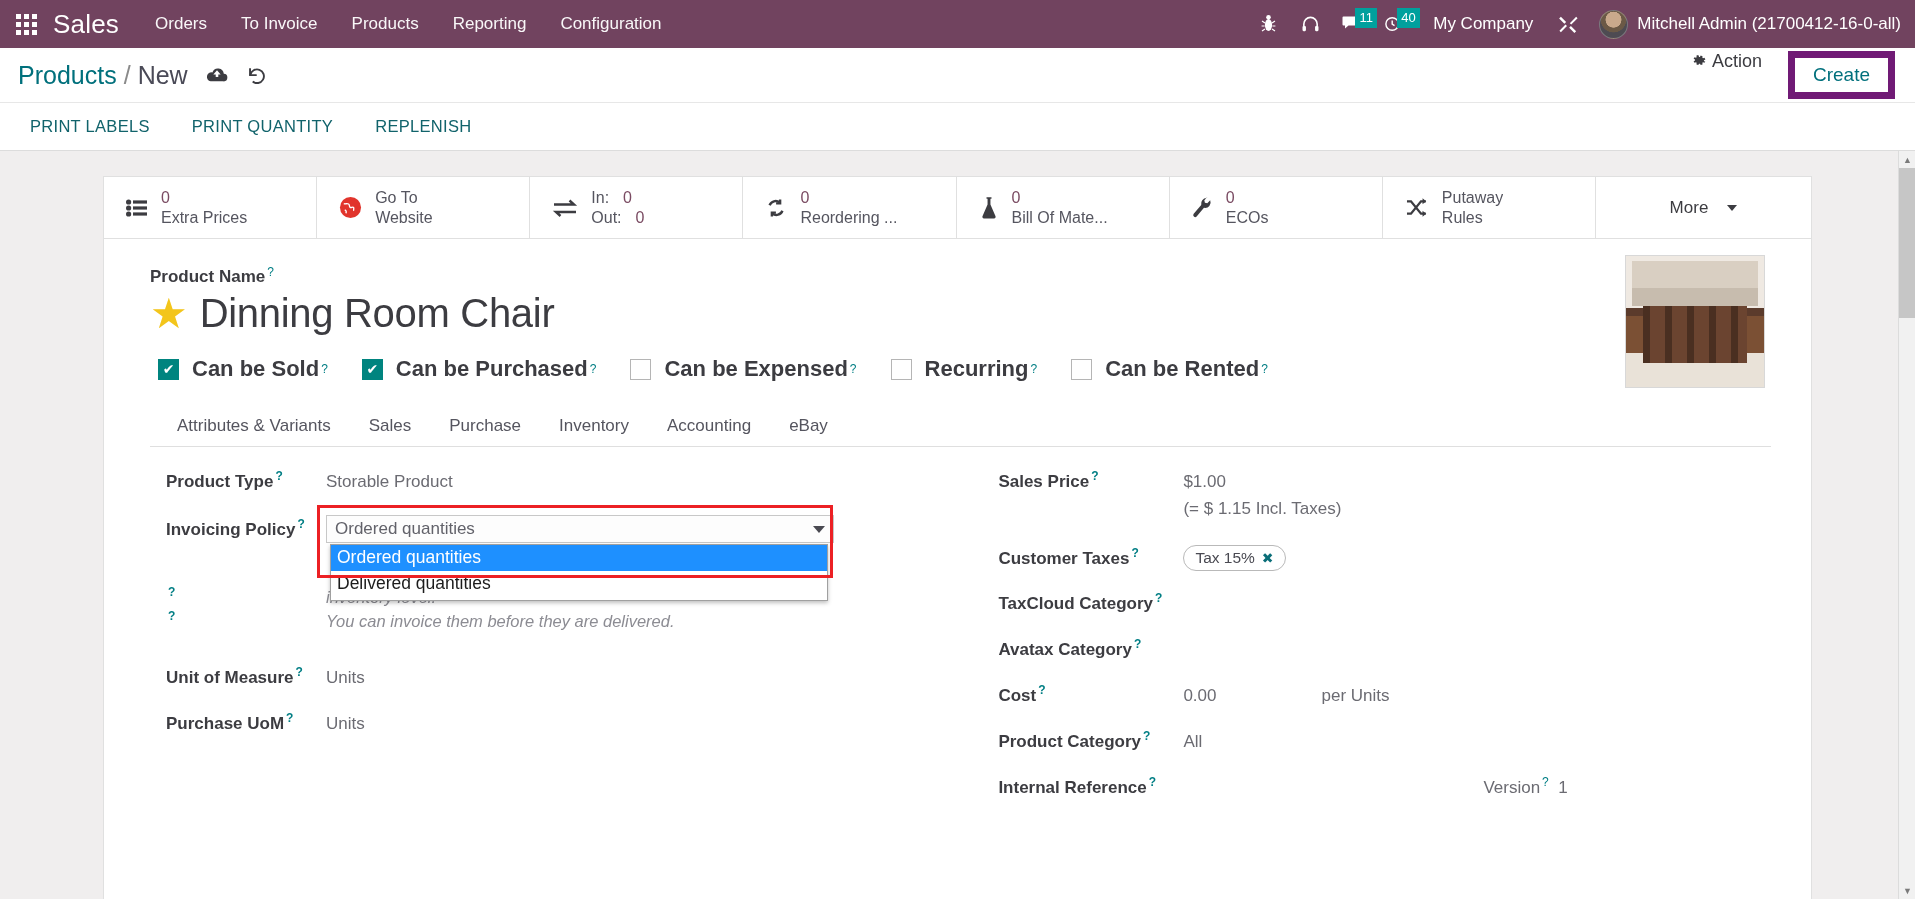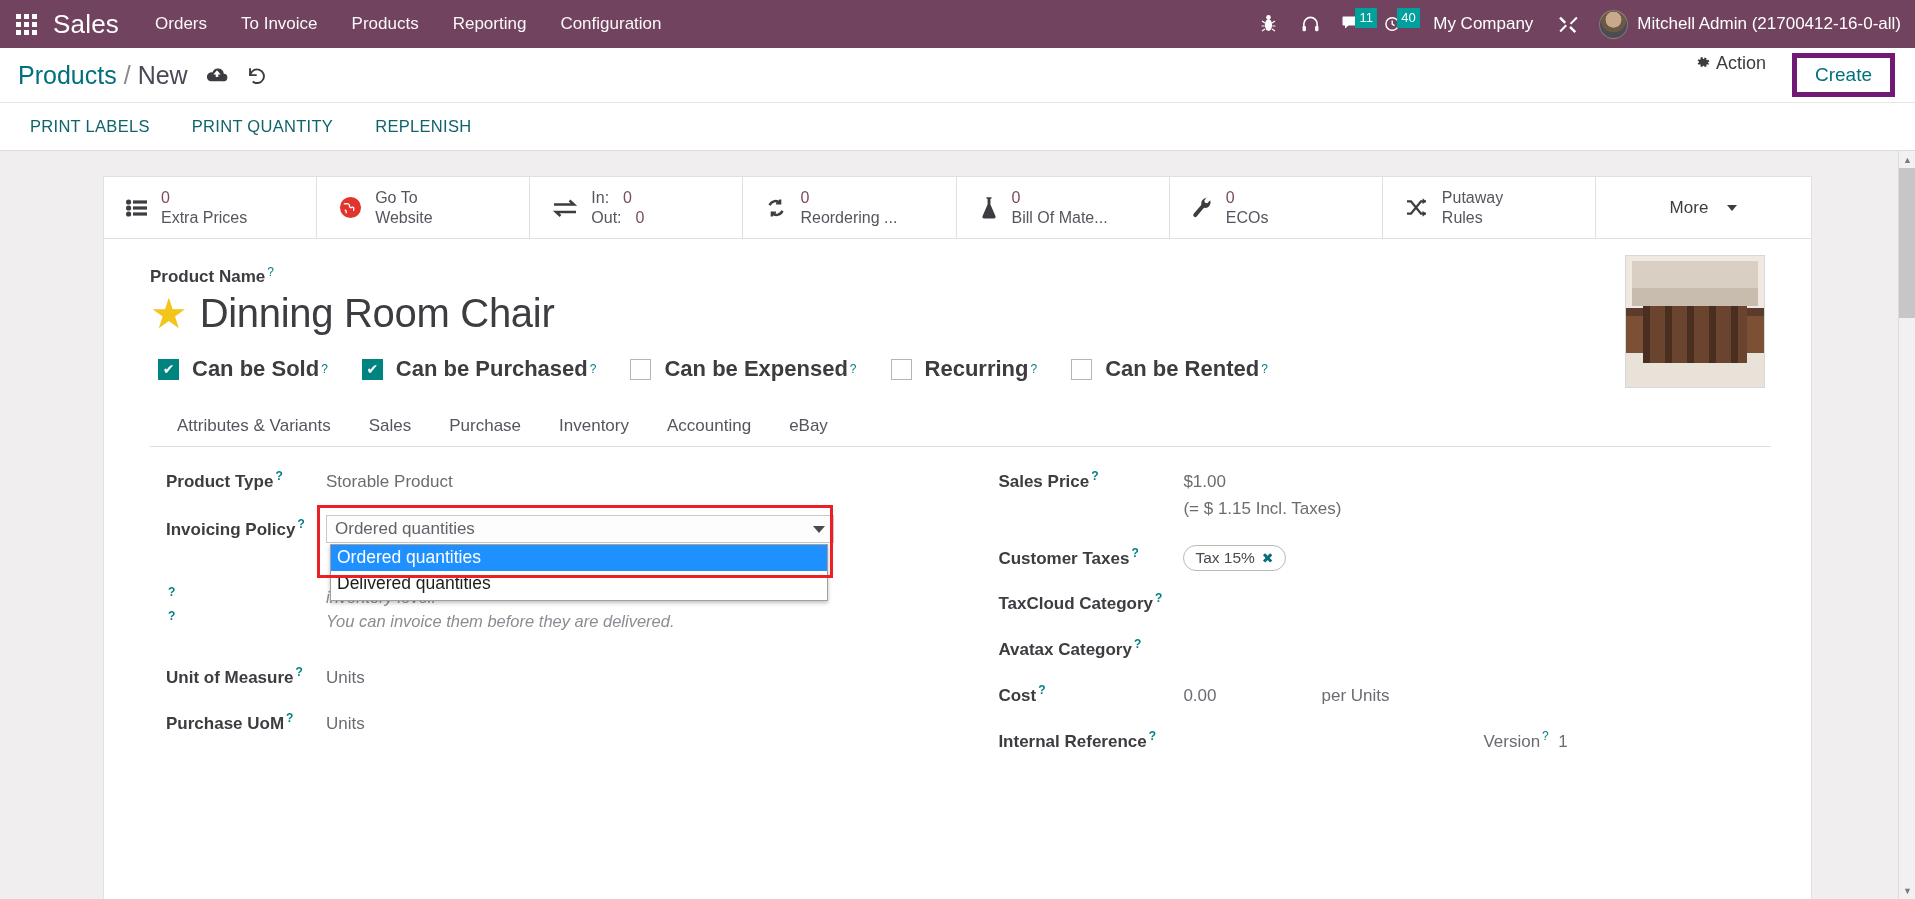--- a/index.html
+++ b/index.html
@@ -112,21 +112,21 @@
   .action-btn {
     font-size: 18px;
     color: #3c3c41;
     cursor: pointer;
     display: flex;
     align-items: center;
     gap: 5px;
     margin-right: 26px;
   }
   .create-btn {
-    border: 5px solid #701a75;
+    border: 7px solid #701a75;
     color: #00707c;
     background: #fff;
     font-size: 19px;
     padding: 7px 18px;
     cursor: pointer;
     line-height: 1.1;
   }
   .cp-bottom {
     height: 48px;
     display: flex;
@@ -735,20 +735,24 @@
             <span class="lbl"><span>Avatax Category</span><span class="q">?</span></span>
             <span class="val"></span>
           </div>
 
           <div class="frow">
             <span class="lbl"><span>Cost</span><span class="q">?</span></span>
             <span class="val">0.00</span>
             <span class="unit-note">per Units</span>
           </div>
 
+          <div class="frow">
+            <span class="lbl"><span>Product Category</span><span class="q">?</span></span>
+            <span class="val">All</span>
+          </div>
 
           <div class="frow">
             <span class="lbl"><span>Internal Reference</span><span class="q">?</span></span>
             <span class="val"></span>
             <span class="unit-note" style="margin-left:300px;"><span>Version</span><span class="q">?</span>&nbsp;&nbsp;<span>1</span></span>
           </div>
         </div>
 
       </div>
     </div>

